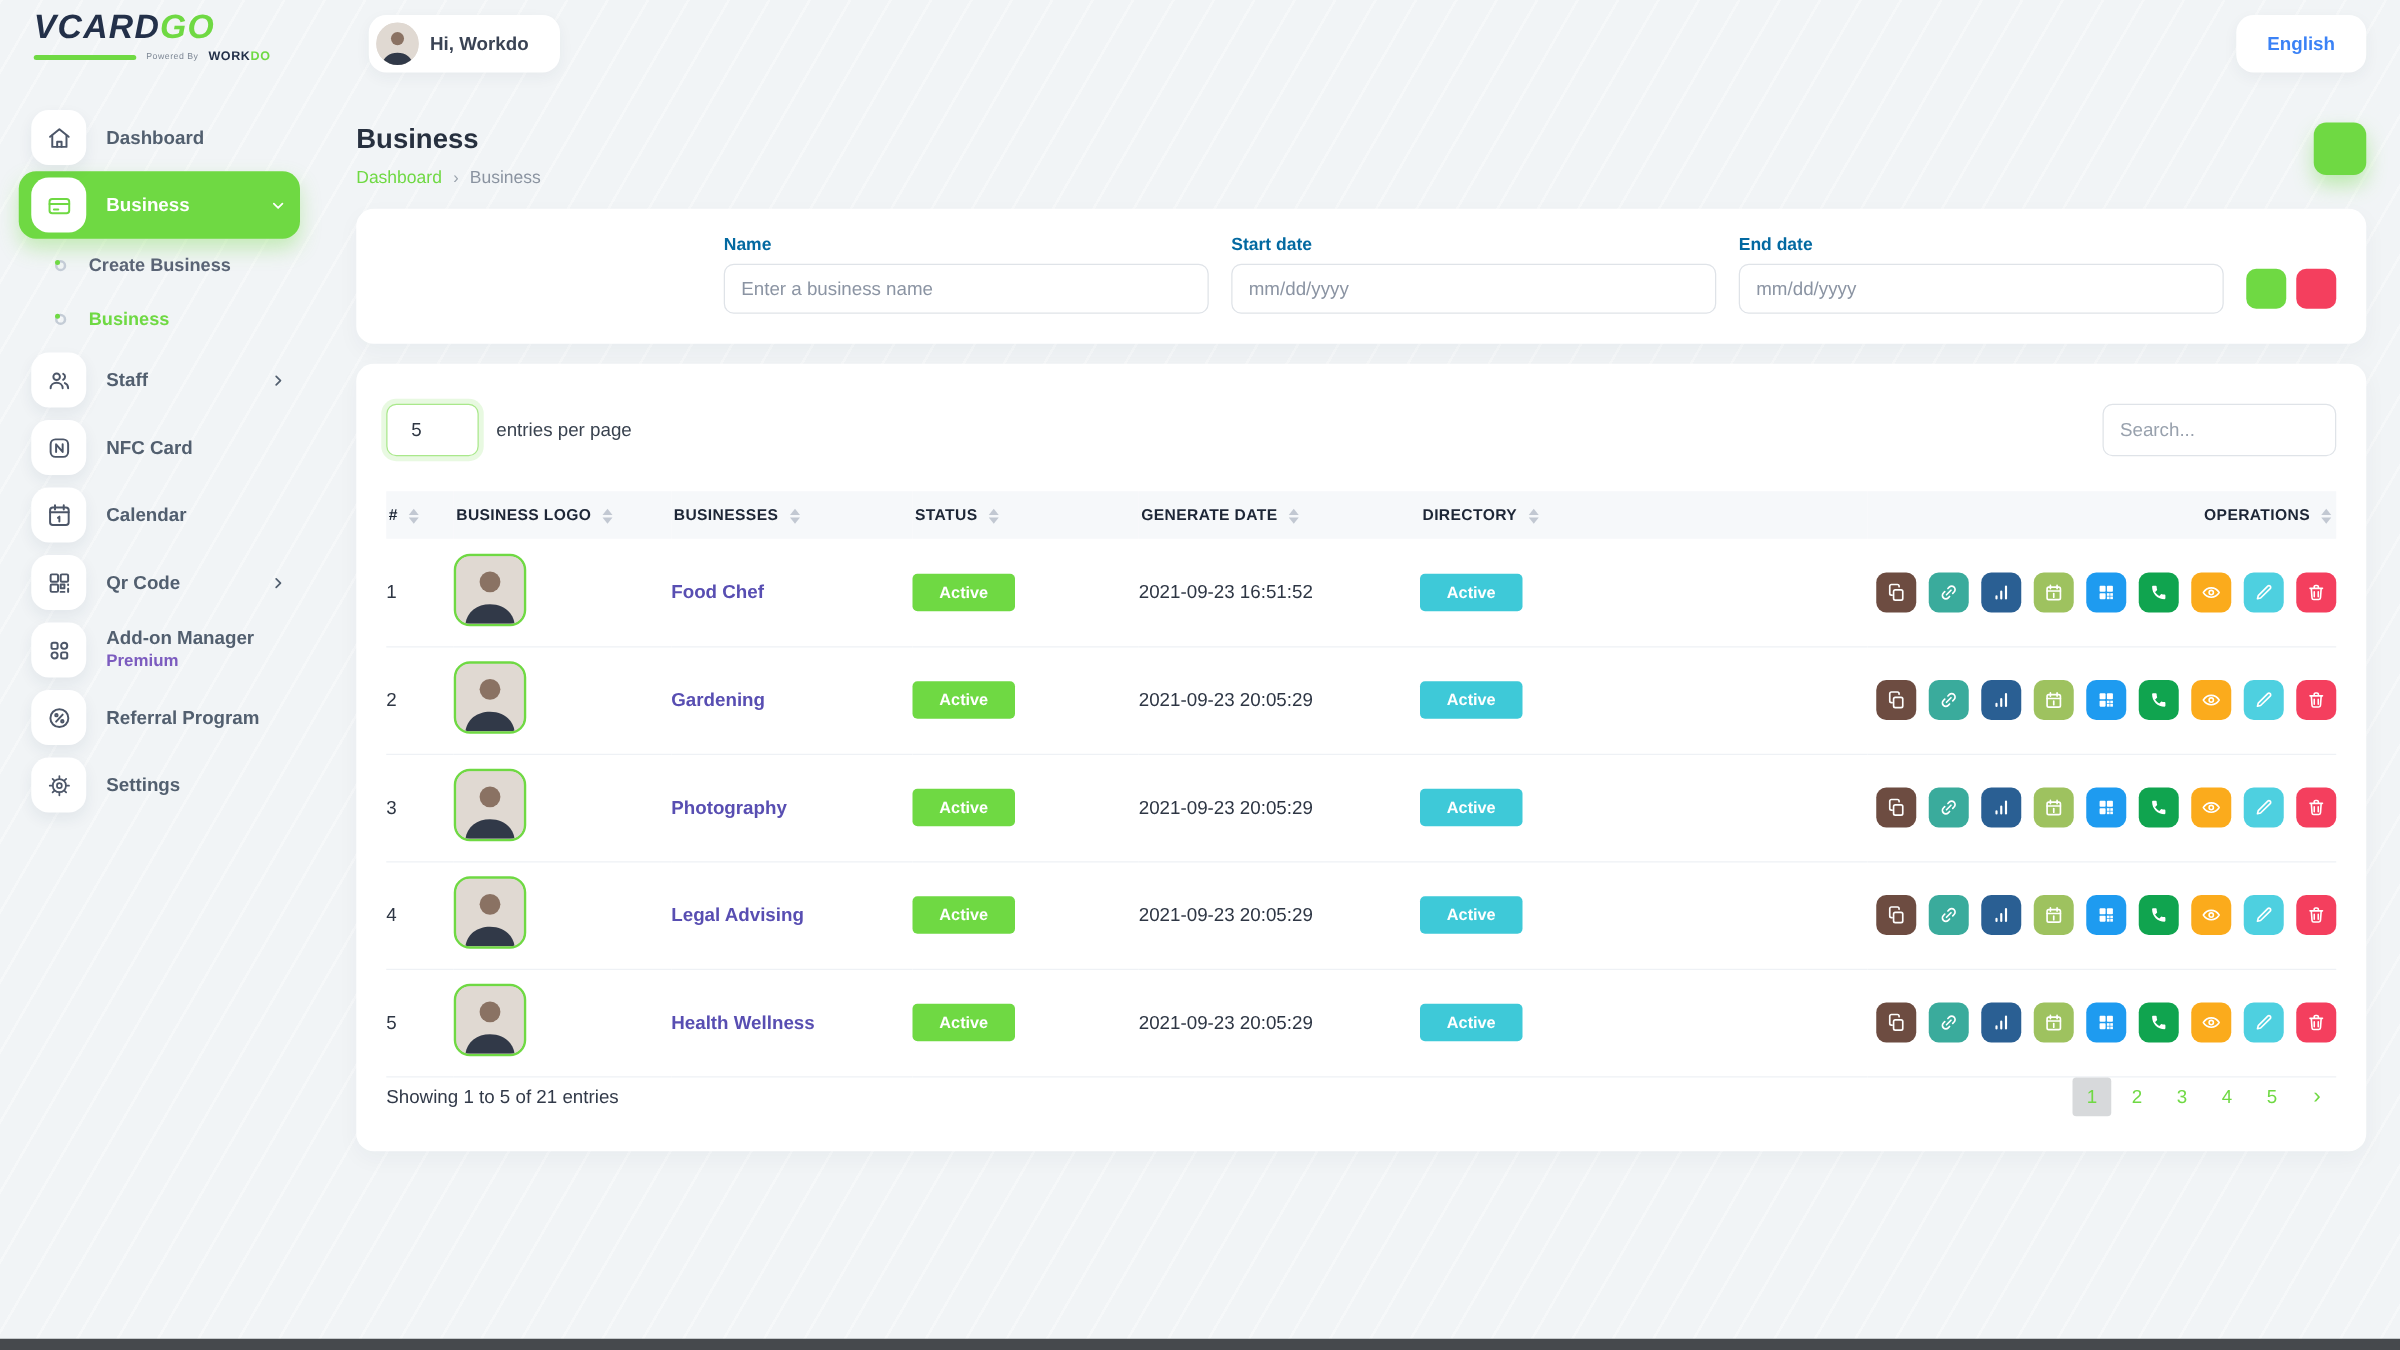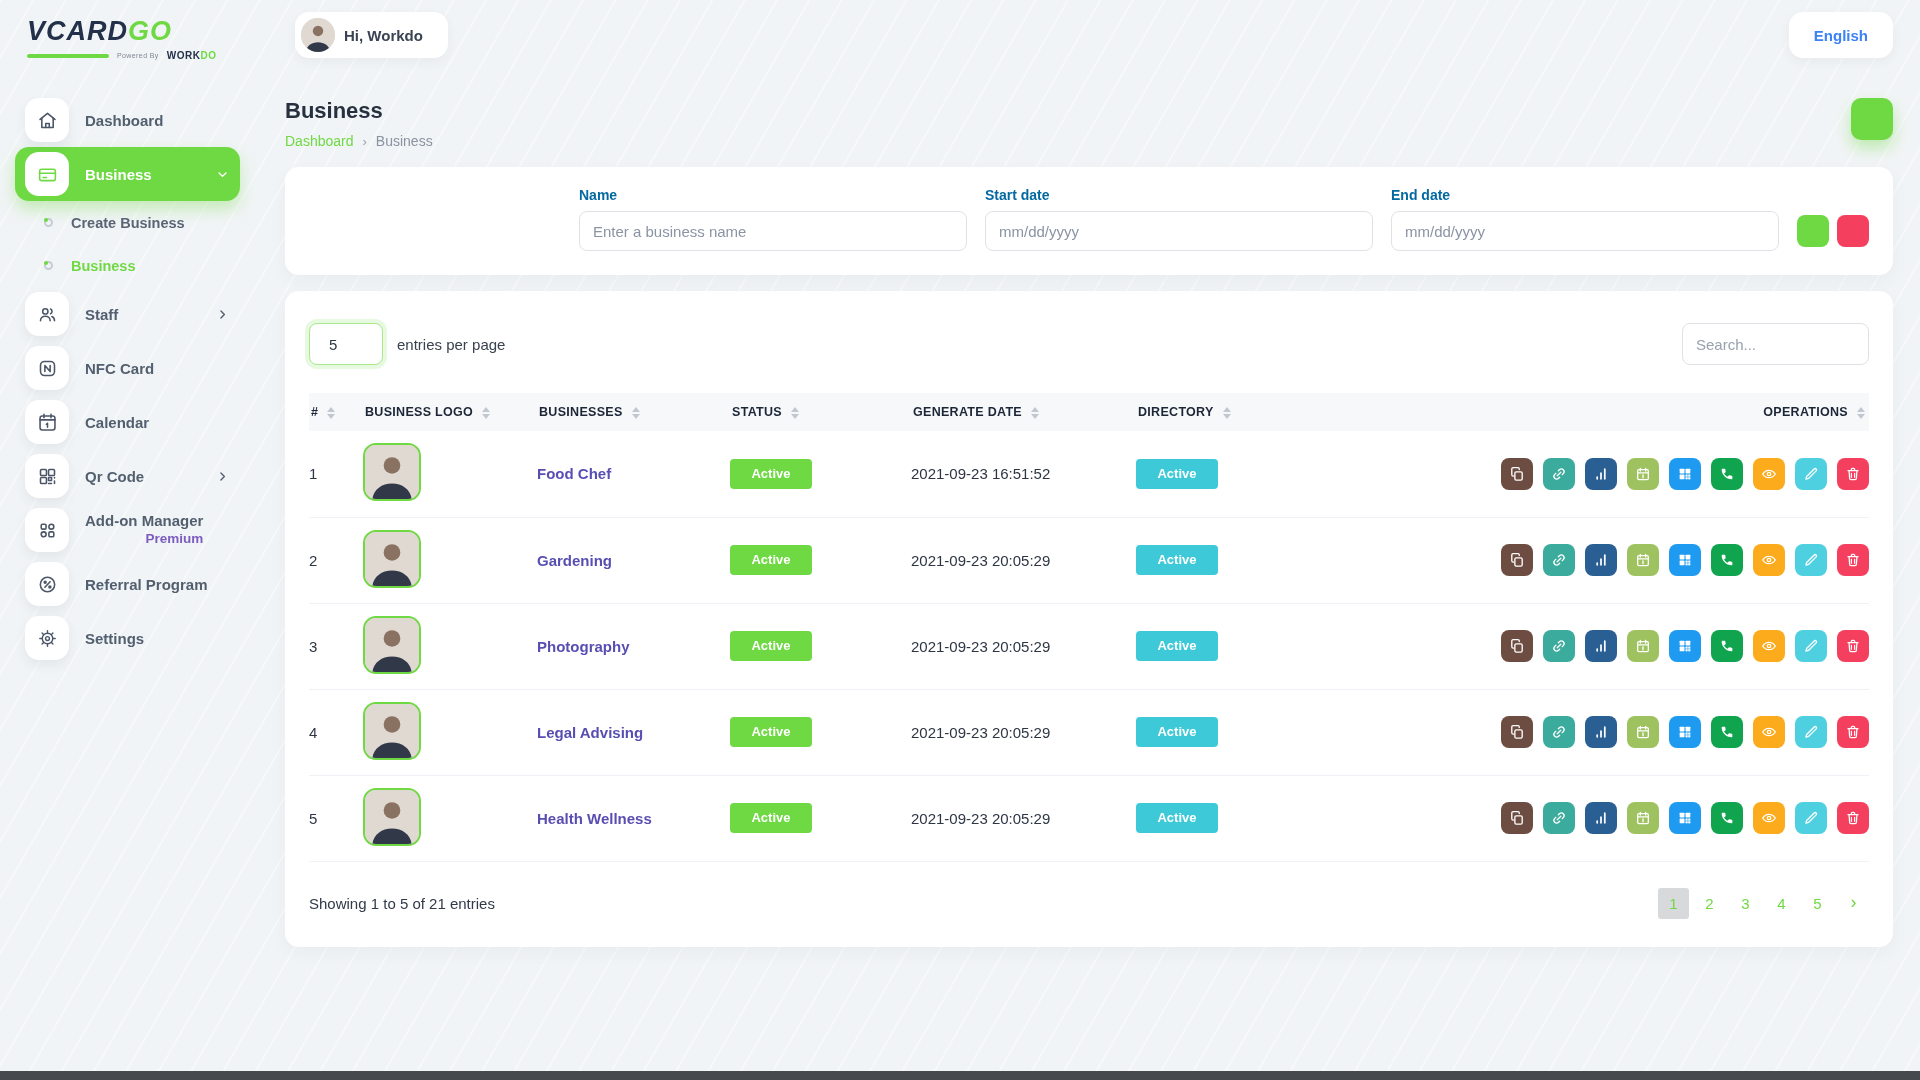--- a/index.html
+++ b/index.html
@@ -11,21 +11,21 @@
   }
   .viewport {
     width:1920px; height:1080px; overflow:hidden; position:relative;
     background:
       repeating-linear-gradient(120deg, rgba(255,255,255,.35) 0 2px, rgba(0,0,0,0) 2px 28px),
       #f1f4f6;
     display:flex;
   }
 
   
-  .sidebar { width:262px; flex:0 0 262px; padding:12px 22px 0 15px; }
+  .sidebar { width:262px; flex:0 0 262px; padding:2px 22px 0 15px; }
   .logo-block { padding:4px 0 14px 12px; }
   .logo-text { font-size:27px; font-weight:800; letter-spacing:1px; font-style:italic; }
   .logo-text .lp { color:#233049; }
   .logo-text .la { color:#6fd943; }
   .logo-sub { display:flex; align-items:center; gap:8px; margin-top:3px; }
   .logo-bar { width:82px; height:4px; border-radius:2px; background:#6fd943; }
   .logo-pow { font-size:7px; color:#7d8795; letter-spacing:.4px; }
   .logo-workdo { font-size:10px; font-weight:800; letter-spacing:.5px; }
   .logo-workdo .wp { color:#233049; } .logo-workdo .wa { color:#6fd943; }
 
@@ -39,21 +39,21 @@
     width:44px; height:44px; flex:0 0 44px; border-radius:14px;
     background:#ffffff; box-shadow:0 5px 12px rgba(33,53,82,.07);
     display:flex; align-items:center; justify-content:center; color:#4c5668;
   }
   .icon-box svg { width:21px; height:21px; }
   .side-item.active { background:#6fd943; color:#ffffff; box-shadow:0 8px 16px rgba(111,217,67,.35); }
   .side-item.active .icon-box { color:#6fd943; box-shadow:none; }
   .side-item .chev { margin-left:auto; display:flex; color:inherit; }
   .side-item .chev svg { width:15px; height:15px; }
   .lbl-wrap { display:flex; flex-direction:column; line-height:1.25; }
-  .side-sublabel { font-size:13.5px; font-weight:700; color:#7c5cbf; text-align:right; }
+  .side-sublabel { font-size:13.5px; font-weight:700; color:#7c5cbf; text-align:left; }
   .side-sub {
     display:flex; align-items:center; gap:18px; height:43px;
     padding-left:29px; font-size:14.5px; font-weight:600; color:#5a6475; cursor:pointer;
   }
   .side-sub.active { color:#6fd943; font-weight:700; }
   .bullet { width:9px; height:9px; border:2px solid #c4ccd6; border-radius:50%; position:relative; flex:0 0 9px; }
   .bullet::after { content:""; position:absolute; width:4px; height:4px; border-radius:50%; background:#6fd943; top:-2px; left:-2px; }
 
   
   .main { flex:1; padding:12px 27px 0 23px; display:flex; flex-direction:column; }
@@ -152,21 +152,21 @@
     display:inline-block; width:82px; height:30px; line-height:30px; text-align:center;
     border-radius:4px; color:#fff; font-size:13px; font-weight:600; cursor:default;
   }
   .ops { display:flex; justify-content:flex-end; gap:10px; }
   .op-btn {
     width:32px; height:32px; border:none; border-radius:8px; color:#fff; cursor:pointer;
     display:flex; align-items:center; justify-content:center; flex:0 0 32px;
   }
   .op-btn svg { width:16px; height:16px; }
 
-  .table-footer { display:flex; align-items:center; justify-content:space-between; margin-top:26px; padding-bottom:8px; }
+  .table-footer { display:flex; align-items:center; justify-content:space-between; padding-bottom:8px; }
   .showing { font-size:15px; color:#323a49; }
   .pagination { display:flex; align-items:center; gap:5px; }
   .page {
     min-width:31px; height:31px; display:flex; align-items:center; justify-content:center;
     font-size:15px; color:#6fd943; cursor:pointer; border-radius:3px;
   }
   .page.active { background:#d7d9db; }
   .page-next { font-size:18px; line-height:1; padding-bottom:2px; }
 
   .h-scrollbar { position:absolute; left:0; right:0; bottom:0; height:9px; background:#46494d; }

